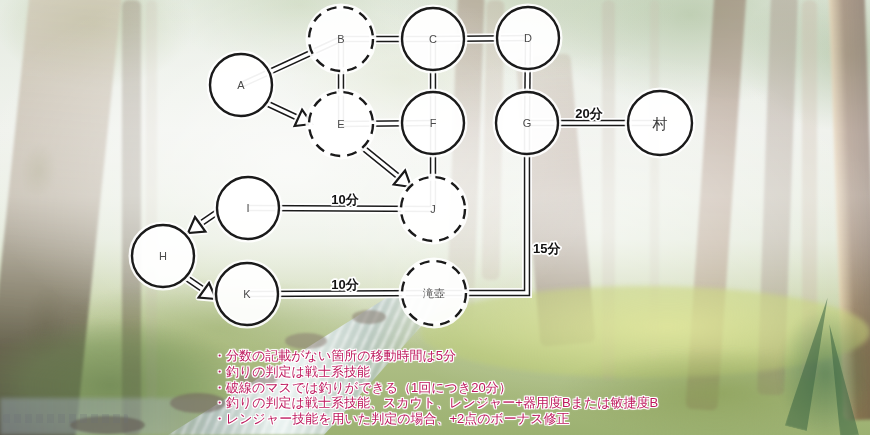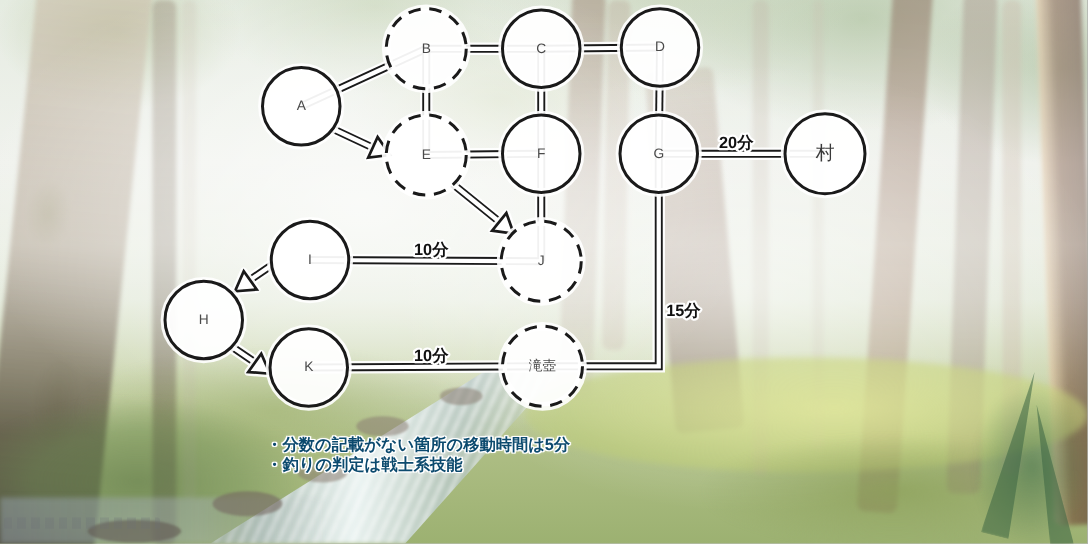--- a/index.html
+++ b/index.html
@@ -44,22 +44,22 @@
   .nbase{fill:rgba(255,255,255,.94);stroke:rgba(255,255,255,.9);stroke-width:7;}
   .nsolid{fill:none;stroke:#1a1a1a;stroke-width:2.4;}
   .ndash{fill:none;stroke:#1a1a1a;stroke-width:2.4;stroke-dasharray:10 7;}
   .nlabel{font-family:"Liberation Sans",sans-serif;font-size:11px;fill:#4a4a4a;
           text-anchor:middle;dominant-baseline:central;}
   .nlabel.big{font-size:15px;fill:#3a3a3a;}
   .elabel{font-family:"Liberation Sans",sans-serif;font-size:13px;font-weight:bold;fill:#111;
           text-anchor:middle;paint-order:stroke;stroke:#fff;stroke-width:3.5;stroke-linejoin:round;}
   .elabel.start{text-anchor:start;}
   
-  .notes{position:absolute;left:213px;top:348px;font-size:13px;font-weight:bold;
-    line-height:15.8px;color:#0c4a6e;white-space:nowrap;
+  .notes{position:absolute;left:213px;top:348px;font-size:13px;font-weight:normal;
+    line-height:15.8px;color:#be185d;white-space:nowrap;
     text-shadow:-1px -1px 0 #fff,1px -1px 0 #fff,-1px 1px 0 #fff,1px 1px 0 #fff,
                 -1px 0 0 #fff,1px 0 0 #fff,0 -1px 0 #fff,0 1px 0 #fff,0 0 3px #fff;}
 </style>
 </head>
 <body>
 
 <div class="stage">
 
   <div class="abs bg"></div>
 
@@ -248,15 +248,18 @@
 
     <text class="elabel" x="345" y="204">10分</text>
     <text class="elabel" x="345" y="289">10分</text>
     <text class="elabel" x="589" y="118">20分</text>
     <text class="elabel start" x="533" y="253">15分</text>
   </svg>
 
   <div class="notes">
     <div>・分数の記載がない箇所の移動時間は5分</div>
     <div>・釣りの判定は戦士系技能</div>
+    <div>・破線のマスでは釣りができる（1回につき20分）</div>
+    <div>・釣りの判定は戦士系技能、スカウト、レンジャー+器用度Bまたは敏捷度B</div>
+    <div>・レンジャー技能を用いた判定の場合、+2点のボーナス修正</div>
   </div>
 
 </div>
 
 </body></html>

